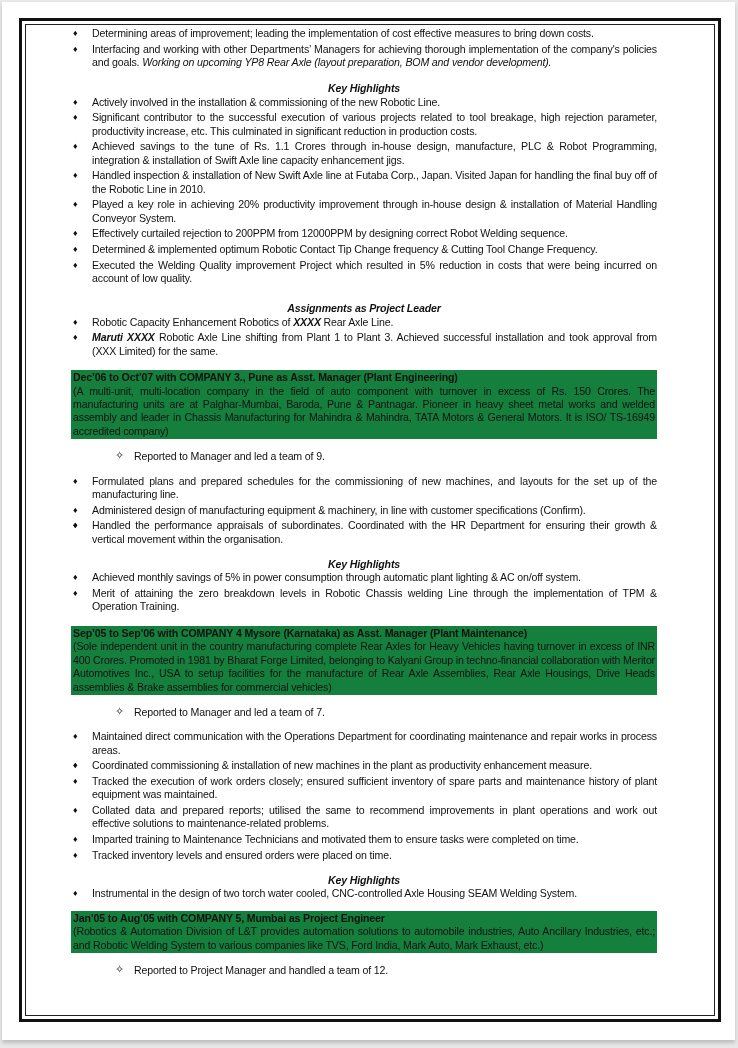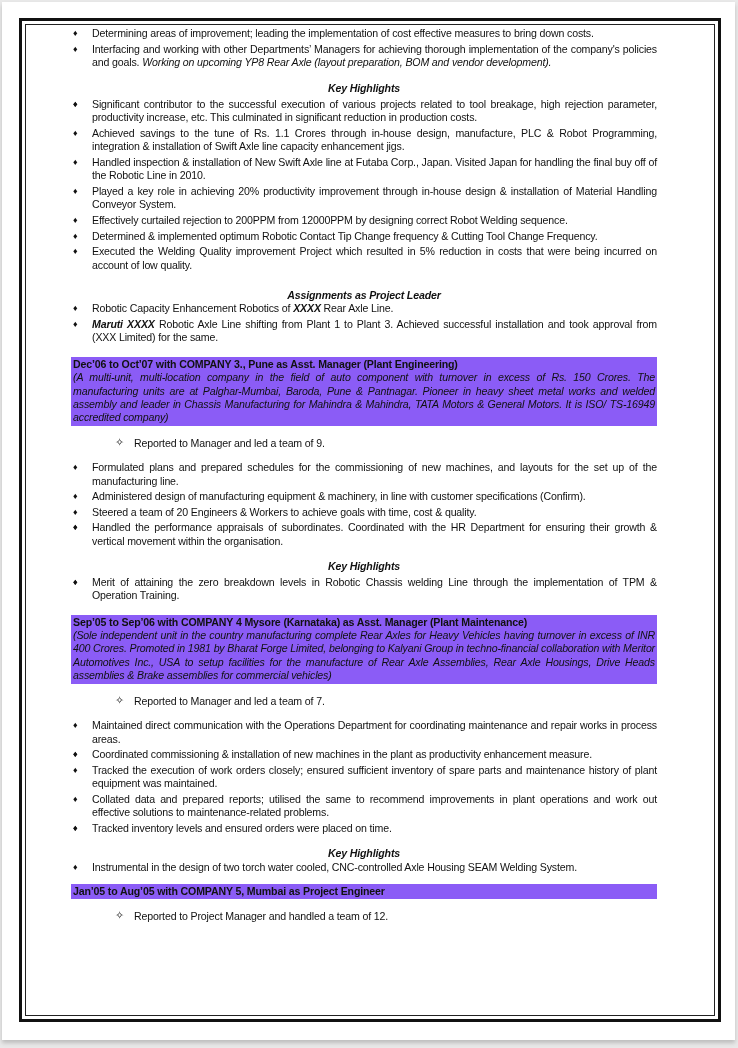--- a/index.html
+++ b/index.html
@@ -30,25 +30,25 @@
   ul.bl { list-style: none; margin: 0; padding: 0; }
   ul.bl li {
     position: relative; padding-left: 21px; text-align: justify;
     margin-bottom: 2.2px;
   }
   ul.bl li .bul {
     position: absolute; left: 2px; top: 0px; font-size: 9px;
   }
   .kh { font-style: italic; font-weight: bold; margin-top: 12px; margin-bottom: 0px; text-align: center; }
   .shade {
-    background: #8b5cf6; padding: 1px 2px 1px 2px; margin-top: 12px;
+    background: #15803d; padding: 1px 2px 1px 2px; margin-top: 12px;
     text-align: justify;
   }
   .shade .role { font-weight: bold; display: block; }
-  .shade .desc { font-style: italic; display: block; }
+  .shade .desc { display: block; }
   .reported {
     position: relative; padding-left: 63px; margin: 11px 0 11px 0;
   }
   .reported .dia { position: absolute; left: 44px; top: -1px; font-size: 11px; }
   i { }
   b { font-weight: bold; }
 </style>
 </head>
 <body>
 
@@ -59,21 +59,21 @@
 
   <div class="content">
 
     <ul class="bl">
       <li><span class="bul">♦</span><span>Determining areas of improvement; leading the implementation of cost effective measures to bring down costs.</span></li>
       <li><span class="bul">♦</span><span>Interfacing and working with other Departments’ Managers for achieving thorough implementation of the company's policies and goals. </span><i>Working on upcoming YP8 Rear Axle (layout preparation, BOM and vendor development).</i></li>
     </ul>
 
     <div class="kh" style="margin-top:13px">Key Highlights</div>
     <ul class="bl" id="s1-hl">
-        <li><span class="bul">♦</span></li>
+        <li><span class="bul">♦</span><span>Actively involved in the installation &amp; commissioning of the new Robotic Line.</span></li>
         <li><span class="bul">♦</span><span>Significant contributor to the successful execution of various projects related to tool breakage, high rejection parameter, productivity increase, etc. This culminated in significant reduction in production costs.</span></li>
         <li><span class="bul">♦</span><span>Achieved savings to the tune of Rs. 1.1 Crores through in-house design, manufacture, PLC &amp; Robot Programming, integration &amp; installation of Swift Axle line capacity enhancement jigs.</span></li>
         <li><span class="bul">♦</span><span>Handled inspection &amp; installation of New Swift Axle line at Futaba Corp., Japan. Visited Japan for handling the final buy off of the Robotic Line in 2010.</span></li>
         <li><span class="bul">♦</span><span>Played a key role in achieving 20% productivity improvement through in-house design &amp; installation of Material Handling Conveyor System.</span></li>
         <li><span class="bul">♦</span><span>Effectively curtailed rejection to 200PPM from 12000PPM by designing correct Robot Welding sequence.</span></li>
         <li><span class="bul">♦</span><span>Determined &amp; implemented optimum Robotic Contact Tip Change frequency &amp; Cutting Tool Change Frequency.</span></li>
         <li><span class="bul">♦</span><span>Executed the Welding Quality improvement Project which resulted in 5% reduction in costs that were being incurred on account of low quality.</span></li>
       </ul>
 
     <div class="kh" style="margin-top:17px">Assignments as Project Leader</div>
@@ -83,48 +83,49 @@
     </ul>
 
     <div class="shade">
       <span class="role">Dec’06 to Oct’07 with COMPANY 3., Pune as Asst. Manager (Plant Engineering)</span>
       <span class="desc">(A multi-unit, multi-location company in the field of auto component with turnover in excess of Rs. 150 Crores. The manufacturing units are at Palghar-Mumbai, Baroda, Pune &amp; Pantnagar. Pioneer in heavy sheet metal works and welded assembly and leader in Chassis Manufacturing for Mahindra &amp; Mahindra, TATA Motors &amp; General Motors. It is ISO/ TS-16949 accredited company)</span>
     </div>
     <div class="reported"><span class="dia">✧</span><span>Reported to Manager and led a team of 9.</span></div>
     <ul class="bl" id="c3-b">
         <li><span class="bul">♦</span><span>Formulated plans and prepared schedules for the commissioning of new machines, and layouts for the set up of the manufacturing line.</span></li>
         <li><span class="bul">♦</span><span>Administered design of manufacturing equipment &amp; machinery, in line with customer specifications (Confirm).</span></li>
-        <li><span class="bul">♦</span><span>Steered a team of 20 Engineers &amp; Workers to achieve goals with time, cost &amp; quality.</span></li>
+        <li><span class="bul">♦</span></li>
         <li><span class="bul">♦</span></li>
         <li><span class="bul">♦</span><span>Handled the performance appraisals of subordinates. Coordinated with the HR Department for ensuring their growth &amp; vertical movement within the organisation.</span></li>
       </ul>
     <div class="kh">Key Highlights</div>
     <ul class="bl" id="c3-hl">
-        <li><span class="bul">♦</span></li>
+        <li><span class="bul">♦</span><span>Achieved monthly savings of 5% in power consumption through automatic plant lighting &amp; AC on/off system.</span></li>
         <li><span class="bul">♦</span><span>Merit of attaining the zero breakdown levels in Robotic Chassis welding Line through the implementation of TPM &amp; Operation Training.</span></li>
       </ul>
 
     <div class="shade">
       <span class="role">Sep’05 to Sep’06 with COMPANY 4 Mysore (Karnataka) as Asst. Manager (Plant Maintenance)</span>
       <span class="desc">(Sole independent unit in the country manufacturing complete Rear Axles for Heavy Vehicles having turnover in excess of INR 400 Crores. Promoted in 1981 by Bharat Forge Limited, belonging to Kalyani Group in techno-financial collaboration with Meritor Automotives Inc., USA to setup facilities for the manufacture of Rear Axle Assemblies, Rear Axle Housings, Drive Heads assemblies &amp; Brake assemblies for commercial vehicles)</span>
     </div>
     <div class="reported"><span class="dia">✧</span><span>Reported to Manager and led a team of 7.</span></div>
     <ul class="bl" id="c4-b">
         <li><span class="bul">♦</span><span>Maintained direct communication with the Operations Department for coordinating maintenance and repair works in process areas.</span></li>
         <li><span class="bul">♦</span></li>
         <li><span class="bul">♦</span><span>Coordinated commissioning &amp; installation of new machines in the plant as productivity enhancement measure.</span></li>
         <li><span class="bul">♦</span><span>Tracked the execution of work orders closely; ensured sufficient inventory of spare parts and maintenance history of plant equipment was maintained.</span></li>
         <li><span class="bul">♦</span><span>Collated data and prepared reports; utilised the same to recommend improvements in plant operations and work out effective solutions to maintenance-related problems.</span></li>
-        <li><span class="bul">♦</span></li>
+        <li><span class="bul">♦</span><span>Imparted training to Maintenance Technicians and motivated them to ensure tasks were completed on time.</span></li>
         <li><span class="bul">♦</span><span>Tracked inventory levels and ensured orders were placed on time.</span></li>
       </ul>
     <div class="kh">Key Highlights</div>
     <ul class="bl" id="c4-hl">
         <li><span class="bul">♦</span><span>Instrumental in the design of two torch water cooled, CNC-controlled Axle Housing SEAM Welding System.</span></li>
       </ul>
 
     <div class="shade" style="margin-top:10px">
       <span class="role">Jan’05 to Aug’05 with COMPANY 5, Mumbai as Project Engineer</span>
+      <span class="desc">(Robotics &amp; Automation Division of L&amp;T provides automation solutions to automobile industries, Auto Ancillary Industries, etc.; and Robotic Welding System to various companies like TVS, Ford India, Mark Auto, Mark Exhaust, etc.)</span>
     </div>
     <div class="reported"><span class="dia">✧</span><span>Reported to Project Manager and handled a team of 12.</span></div>
 
   </div>
 </div>
 
 </body></html>

